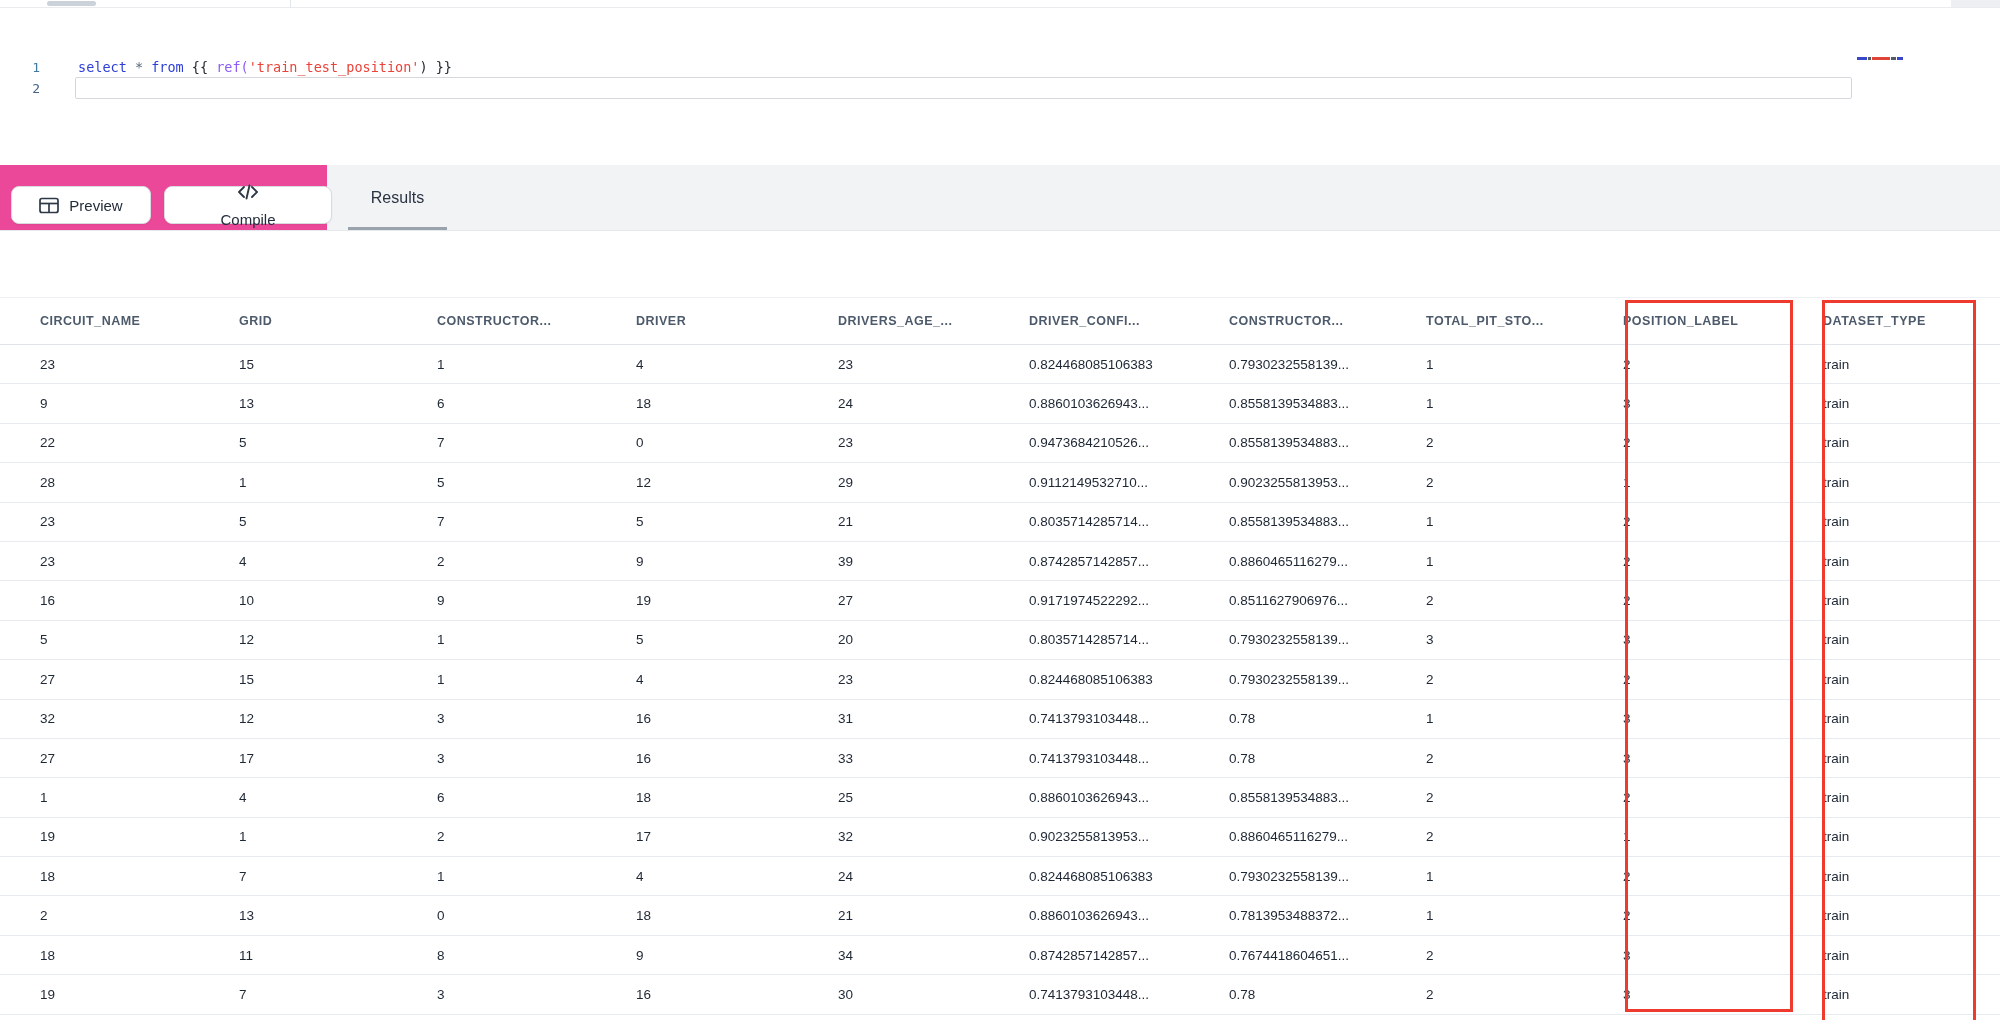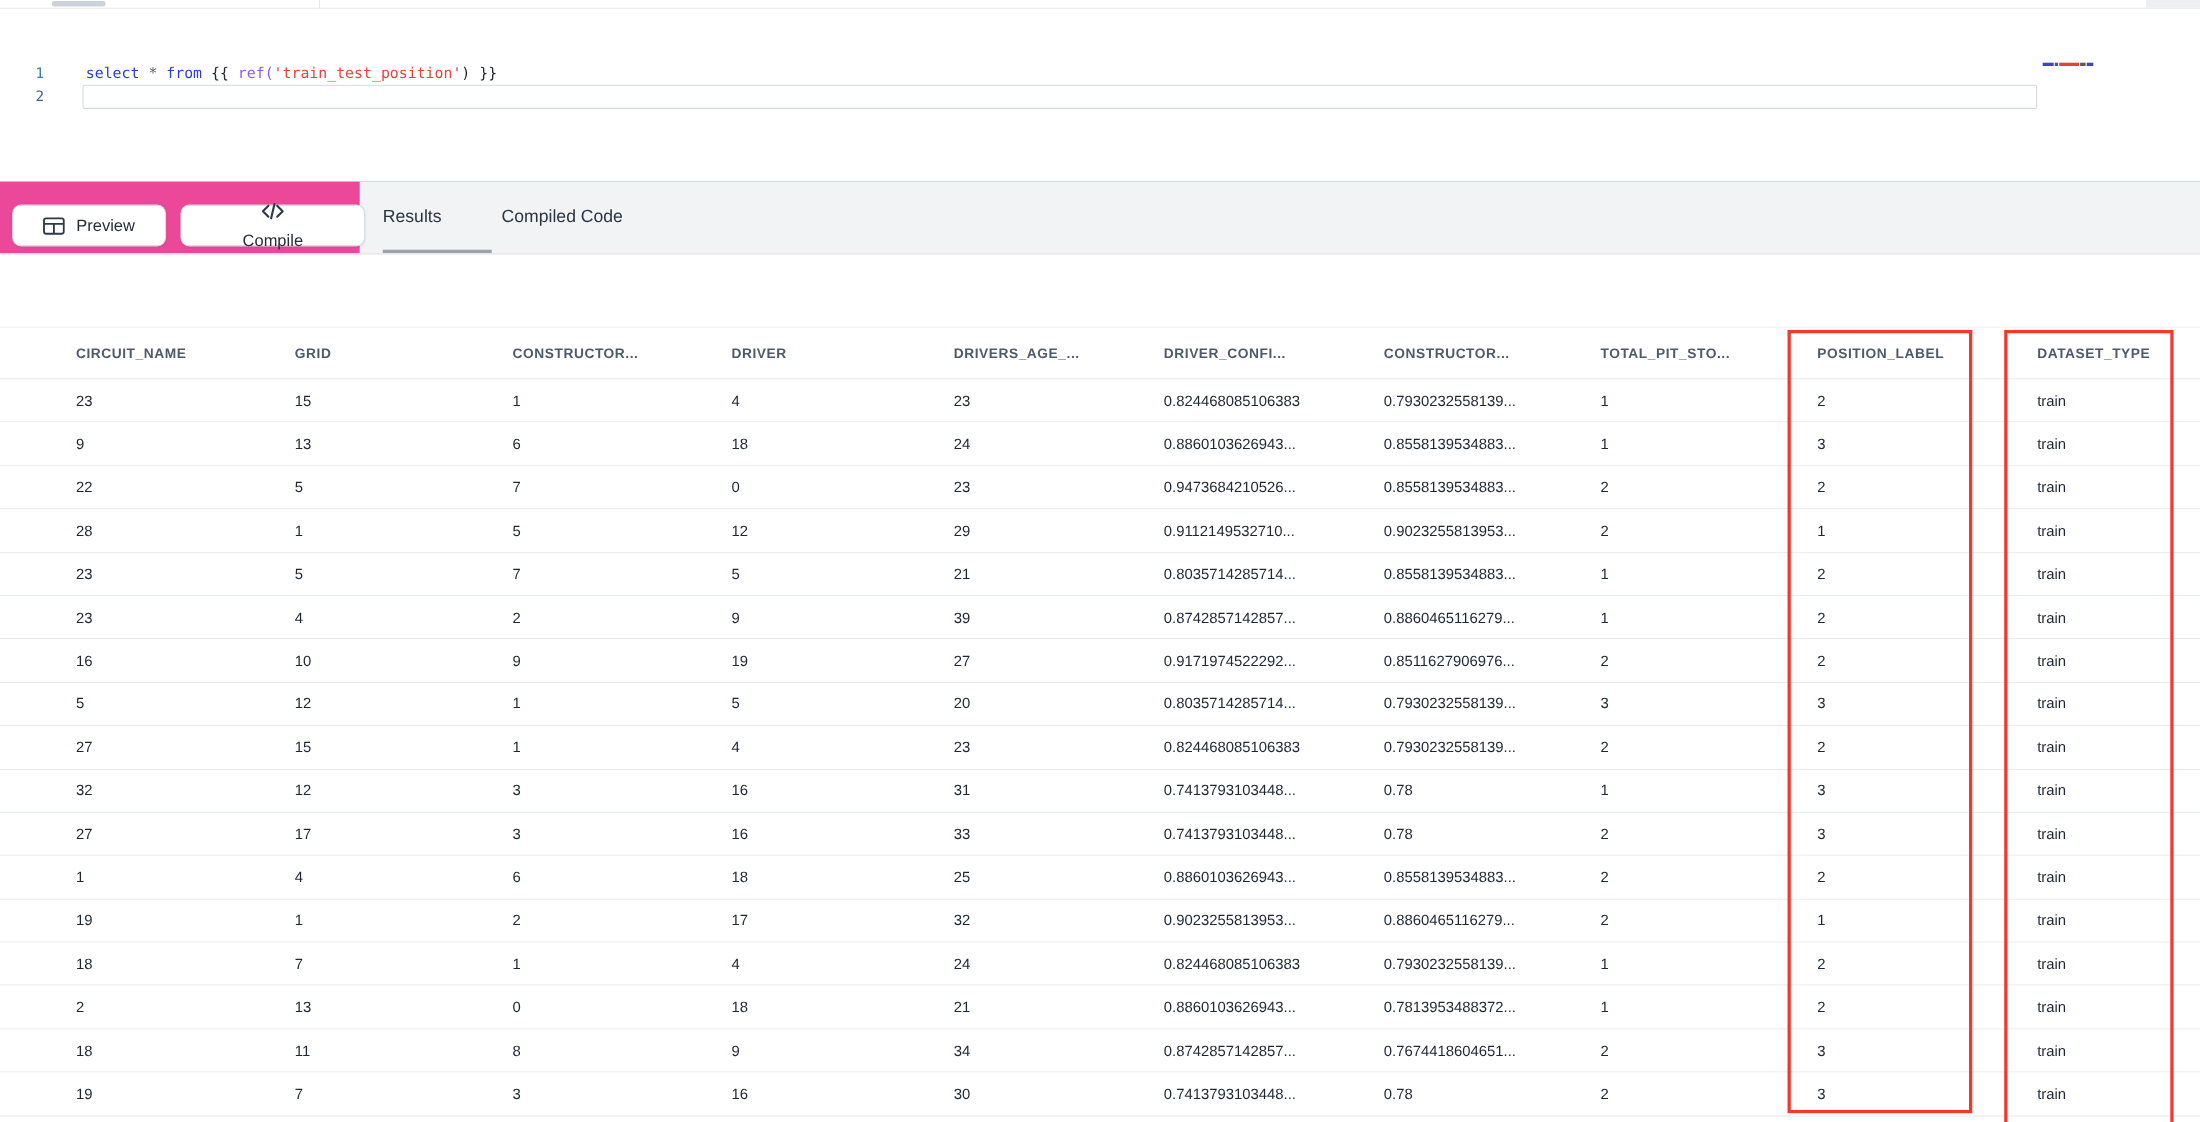--- a/index.html
+++ b/index.html
@@ -50,39 +50,39 @@
   .minimap .m5 { width:6px;  background:#3a46c8; }
 
   
   .toolbar2 { left:0; top:165px; width:2000px; height:66px; background:#ec4899; border-bottom:1px solid #e6e9ec; }
   .tabs-bg { position:absolute; left:327px; top:0; width:1673px; height:65px; background:#f2f3f5; }
   .btn { position:absolute; top:21px; height:38px; background:#ffffff; border:1px solid #d8dce1; border-radius:8px;
     display:flex; align-items:center; justify-content:center; gap:10px; font-size:15px; color:#232d3a;
     font-family:inherit; cursor:pointer; box-shadow:0 1px 2px rgba(16,24,40,0.06); }
   .btn.preview { left:11px;  width:140px; }
   .btn.compile { left:164px; width:168px;flex-direction:column; }
-  .tab { position:absolute; top:0; height:65px; display:flex; align-items:center; justify-content:flex-start;
+  .tab { position:absolute; top:0; height:65px; display:flex; align-items:center; justify-content:center;
     font-size:16px; color:#2a3342; cursor:pointer; }
   .tab.results  { left:348px; width:99px; }
   .tab.compiled { left:456px; width:140px; }
   .tab-underline { position:absolute; left:348px; top:62px; width:99px; height:3px; background:#9aa2ab; }
 
   
   .results-bar { left:0; top:231px; width:2000px; height:66px; display:flex; align-items:center;
     padding:0 52px 0 10px; background:#ffffff; }
   .results-msg { font-size:15.5px; color:#222c39; }
   .help-badge { display:inline-flex; align-items:center; justify-content:center; width:19px; height:19px;
     margin-left:9px; border-radius:50%; background:#424d5c; color:#ffffff; font-size:12.5px; font-weight:bold;
     cursor:pointer; }
   .download-link { margin-left:auto; font-size:15.5px; color:#147a78; cursor:pointer; text-decoration:none; }
 
   
   .rtable { left:0; top:297px; width:2000px; }
   .rgrid { display:grid; grid-template-columns:199px 198px 199px 202px 191px 200px 197px 197px 200px 1fr;
-    padding-left:54px; align-items:center; }
+    padding-left:25px; align-items:center; }
   .rheader { height:48px; border-top:1px solid #eef0f3; border-bottom:1px solid #e1e5ea; }
   .hcell { padding-left:15px; padding-right:8px; font-size:12.5px; font-weight:700; letter-spacing:0.5px;
     color:#4d5a6b; white-space:nowrap; overflow:hidden; }
   .rrow { height:39.4px; border-bottom:1px solid #e7eaee; background:#ffffff; }
   .cell { padding-left:15px; padding-right:8px; font-size:13.5px; color:#1e2734; white-space:nowrap; overflow:hidden; }
 
   
   .redbox { position:absolute; border:3px solid #ef3a2f; z-index:5; pointer-events:none; }
   .redbox.box1 { left:1625px; top:300px; width:168px; height:712px; }
   .redbox.box2 { left:1822px; top:300px; width:154px; height:726px; }
@@ -127,23 +127,20 @@
       <svg class="icon" width="22" height="18" viewBox="0 0 22 18" fill="none" stroke="#2e3947" stroke-width="1.9" stroke-linecap="round" stroke-linejoin="round">
         <polyline points="7 4 2 9 7 14"></polyline>
         <polyline points="15 4 20 9 15 14"></polyline>
         <line x1="12.5" y1="2.5" x2="9.5" y2="15.5"></line>
       </svg>
       <span>Compile</span>
     </button>
     <div class="tab results">
       <span>Results</span>
     </div>
-    <div class="tab compiled">
-      <span>Compiled Code</span>
-    </div>
     <div class="tab-underline"></div>
   </div>
 
 
   <div class="abs rtable">
     <div class="rgrid rheader" id="theader">
         <div class="hcell">CIRCUIT_NAME</div>
         <div class="hcell">GRID</div>
         <div class="hcell">CONSTRUCTOR...</div>
         <div class="hcell">DRIVER</div>

